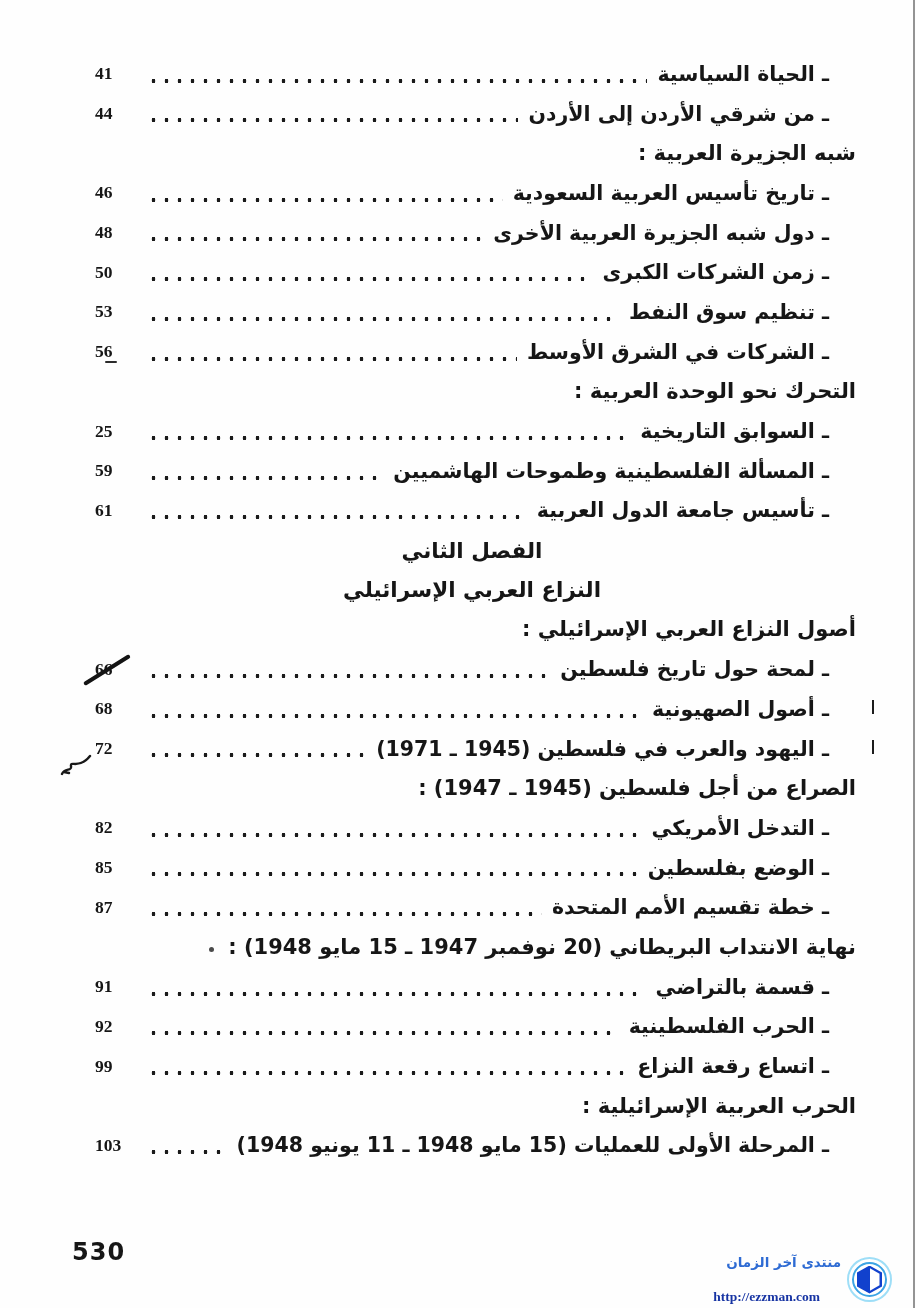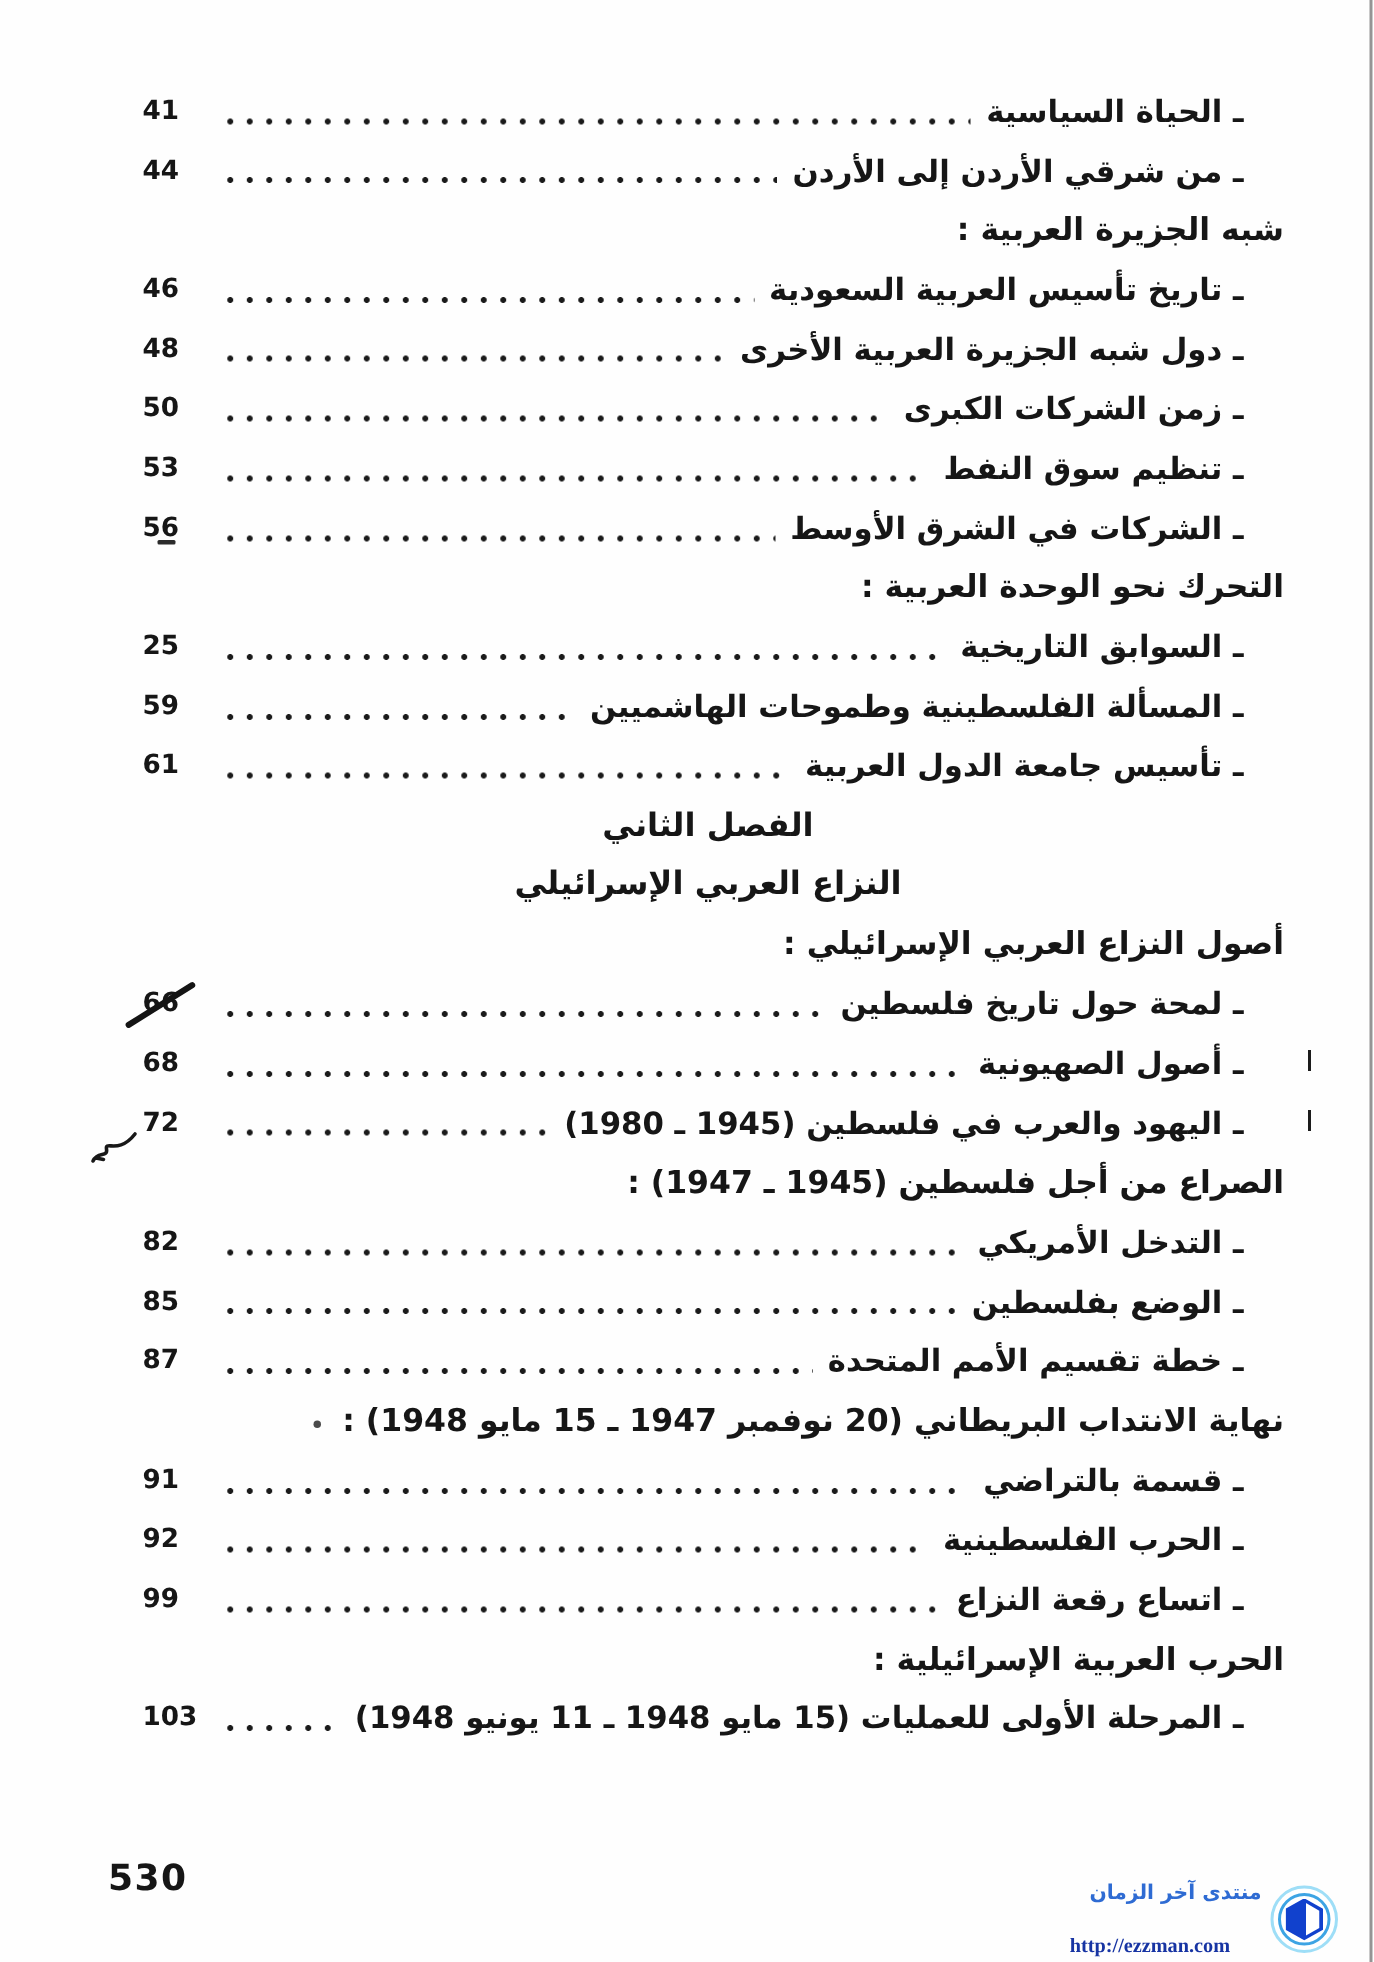--- a/index.html
+++ b/index.html
@@ -34,21 +34,21 @@
   .leader{
     flex:1 1 auto;min-width:10px;
     height:8px;margin:0 10px 9px 6px;
     align-self:flex-end;
     background-image:radial-gradient(circle,#1a1a1a 1.8px,transparent 2.1px);
     background-size:13px 8px;background-repeat:repeat-x;background-position:0 50%;
   }
   .num{
     font-size:17.5px;min-width:46px;
     text-align:left;direction:ltr;
-    padding-left:7px;position:relative;
+    padding-left:7px;position:relative;font-family:Liberation Serif, serif;
   }
   
   .num.strike::after{
     content:"";position:absolute;left:-8px;top:9px;
     width:54px;height:4.2px;background:#141414;border-radius:2px;
     transform:rotate(-32deg);
   }
   
   .num.underline-mark::after{
     content:"";position:absolute;left:17px;bottom:-1px;
@@ -177,21 +177,21 @@
         <span class="leader"></span>
         <span class="num strike">66</span>
       </div>
       <div class="row item">
         <span class="t">ـ أصول الصهيونية</span>
         <span class="leader"></span>
         <span class="num">68</span>
         <span class="tickmark"></span>
       </div>
       <div class="row item">
-        <span class="t">ـ اليهود والعرب في فلسطين (1945 ـ 1980)</span>
+        <span class="t">ـ اليهود والعرب في فلسطين (1945 ـ 1971)</span>
         <span class="leader"></span>
         <span class="num">72</span>
         <span class="tickmark"></span>
         <span class="scribble"><svg width="32" height="24" viewBox="0 0 32 24">
             <path d="M30 3 C 19 17, 10 7, 11 13 C 12 19, 5 14, 2 21 M4 19 l5 1" fill="none" stroke="#181818" stroke-width="2.4" stroke-linecap="round"></path>
           </svg></span>
       </div>
       <div class="row header">
         <span class="t">الصراع من أجل فلسطين (1945 ـ 1947) :</span>
       </div>

